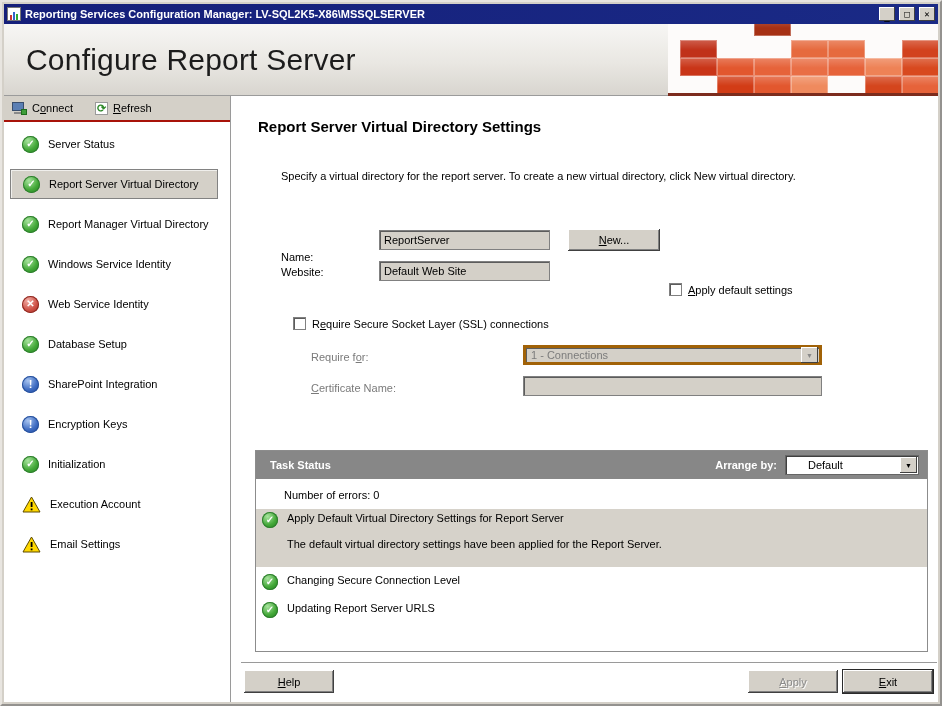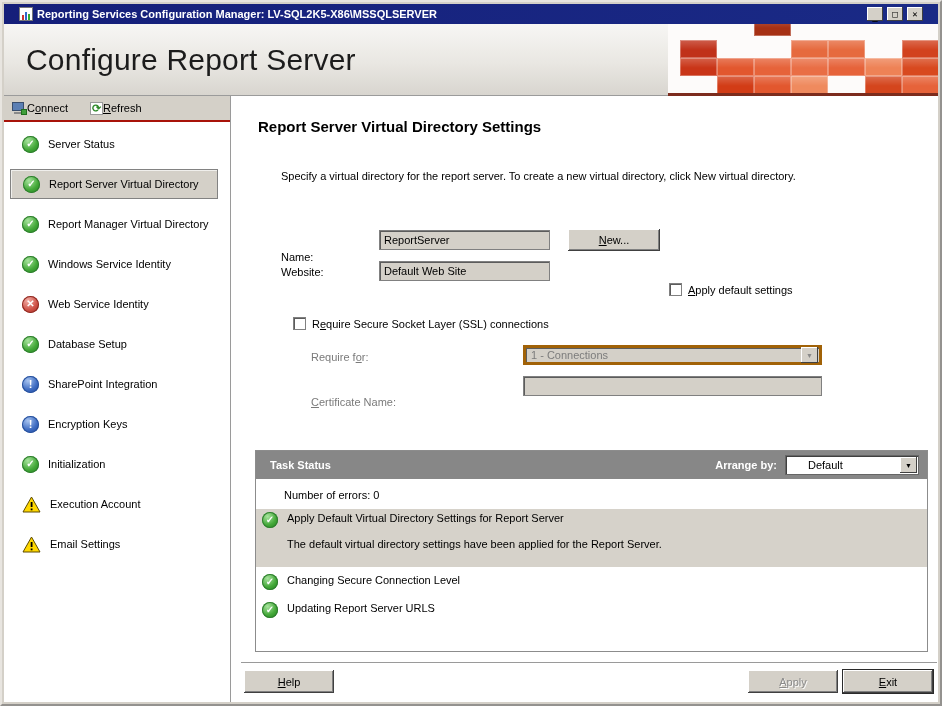--- a/index.html
+++ b/index.html
@@ -8,21 +8,21 @@
   .window{
     width:942px; height:706px; position:relative;
     background:#d4d0c8;
     border:2px outset #e8e5e0;
     padding:2px;
   }
 
   
   .titlebar{
     height:20px; background:linear-gradient(90deg,#151f7a,#1a2a86);
-    display:flex; align-items:center; padding:0 15px; gap:4px;
+    display:flex; align-items:center; padding:0 3px; gap:4px;
   }
   .titlebar .ttl{ color:#fff; font-weight:bold; font-size:11px; flex:1; white-space:nowrap; overflow:hidden; }
   .appicon{ width:14px; height:14px; background:#fff; border:1px solid #777; position:relative; flex:0 0 auto; }
   .appicon i{ position:absolute; display:block; }
   .appicon .b1{ left:2px; top:7px; width:2px; height:5px; background:#c33; }
   .appicon .b2{ left:5px; top:4px; width:2px; height:8px; background:#36c; }
   .appicon .b3{ left:8px; top:6px; width:2px; height:6px; background:#3a3; }
   .winbtn{
     width:16px; height:14px; background:#d4d0c8;
     box-shadow: inset -1px -1px 0 #404040, inset 1px 1px 0 #fff;
@@ -54,21 +54,21 @@
     background-image:linear-gradient(180deg, rgba(255,255,255,.22), rgba(255,255,255,0) 55%);
   }
 
   
   .bodyrow{ display:flex; height:606px; }
   .leftcol{ width:227px; background:#fff; border-right:1px solid #9a9a9a; display:flex; flex-direction:column; }
   .toolbar{
     height:26px; background:#d4d0c8; display:flex; align-items:center;
     padding-left:8px; gap:22px; border-bottom:2px solid #a81309;
   }
-  .tbtn{ display:flex; cursor:default; }
+  .tbtn{ display:flex; gap:5px; cursor:default; }
   .icon-computer{ width:15px; height:13px; position:relative; }
   .icon-computer .scr{ position:absolute; left:0; top:0; width:12px; height:9px; background:#5b7fb4; border:1px solid #394e6e; }
   .icon-computer .base{ position:absolute; left:2px; top:10px; width:8px; height:2px; background:#8a8a8a; }
   .icon-computer .grn{ position:absolute; right:0; bottom:0; width:6px; height:6px; background:#3f9e3a; border:1px solid #1f6e1d; }
   .icon-refresh{
     width:13px; height:13px; background:#fff; border:1px solid #9a9a9a;
     color:#2f8a2a; font-weight:bold; font-size:11px; line-height:11px; text-align:center;
   }
 
   .sidebar{ flex:1; background:#fff; padding-top:2px; }
@@ -314,21 +314,21 @@
         <span class="cb"></span>
         <span><span>R</span><span class="k">e</span><span>quire Secure Socket Layer (SSL) connections</span></span>
       </div>
 
       <div class="lbl dis" style="left:80px; top:255px;"><span>Require f</span><span class="k">o</span><span>r:</span></div>
       <div class="dd" style="left:292px; top:249px; width:299px;">
         <span class="ddtext">1 - Connections</span>
         <span class="ddbtn">▼</span>
       </div>
 
-      <div class="lbl dis" style="left:80px; top:300px;"><span></span><span class="k">C</span><span>ertificate Name:</span></div>
+      <div class="lbl dis" style="left:80px; top:286px;"><span></span><span class="k">C</span><span>ertificate Name:</span></div>
       <input class="field" style="left: 292px; top: 280px; width: 299px;" readonly="" value="">
 
       <div class="taskpanel">
         <div class="taskhead">
           <span>Task Status</span>
           <span class="spacer"></span>
           <span>Arrange by:</span>
           <span class="dd2">
             <span class="ddtext">Default</span>
             <span class="ddbtn">▼</span>

